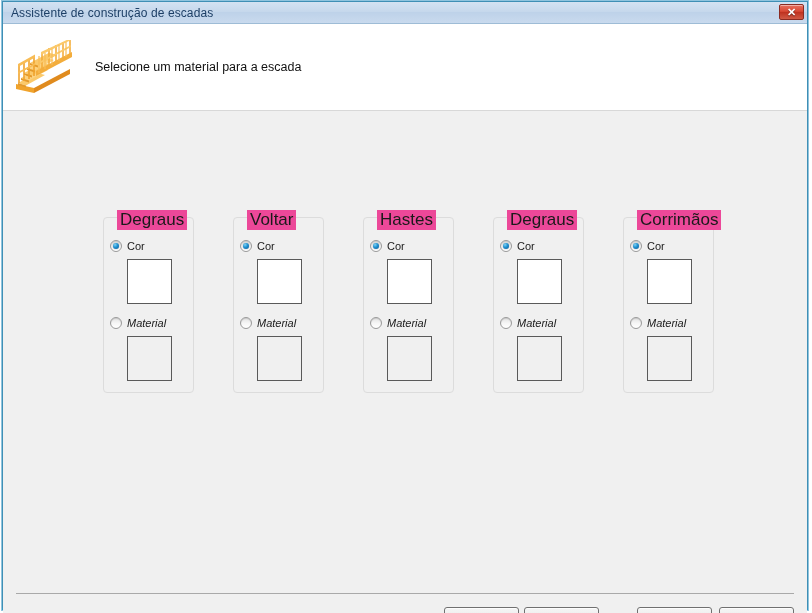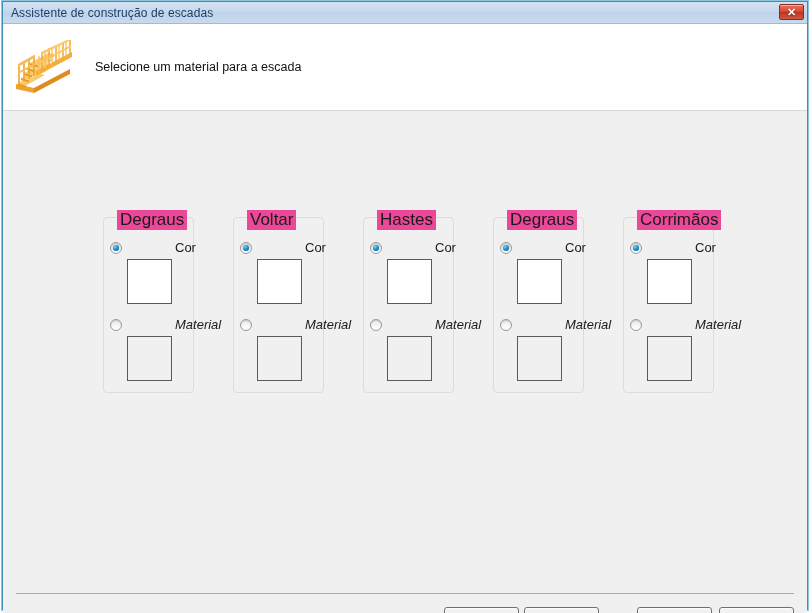--- a/index.html
+++ b/index.html
@@ -158,23 +158,22 @@
     width: 6px;
     height: 6px;
     border-radius: 50%;
     background: transparent;
   }
   .radio.checked .dot {
     background: radial-gradient(circle at 35% 30%, #7fd2f2 0%, #1d8fd0 45%, #0d5b96 100%);
     box-shadow: 0 0 1px rgba(0,0,0,0.6);
   }
   .radio-label {
-    font-size: 13px;
+    font-size: 11px;
     color: #1a1a1a;
-    margin-left: 48px;
   }
 
   .swatch {
     position: absolute;
     left: 23px;
     width: 45px;
     height: 45px;
     box-sizing: border-box;
     border: 1px solid #5a5a5a;
   }

